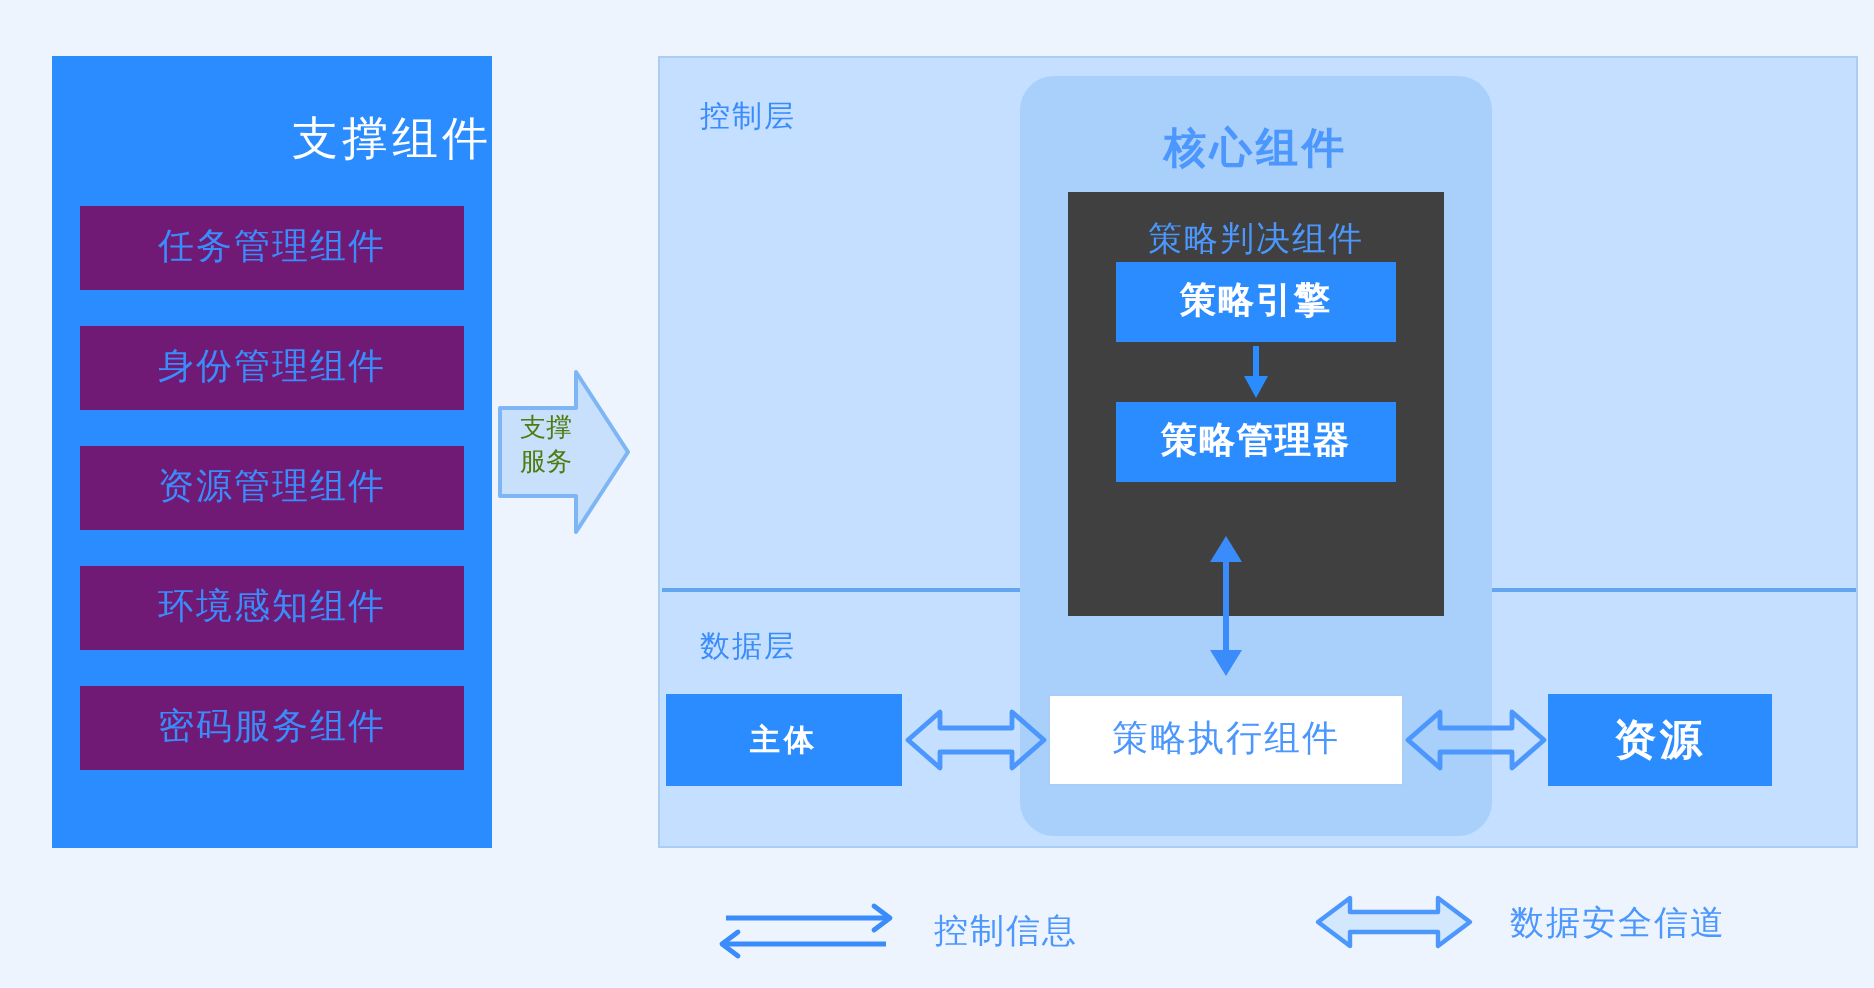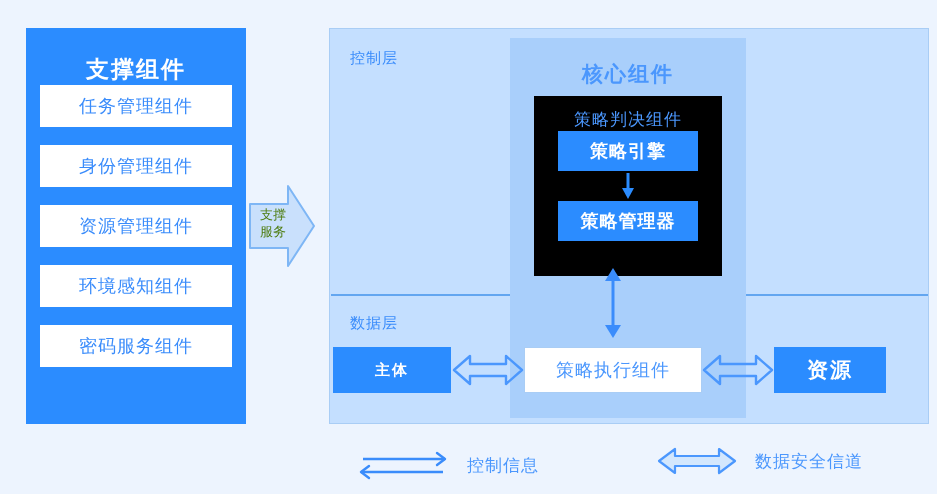--- a/index.html
+++ b/index.html
@@ -21,27 +21,28 @@
     left: 26px;
     top: 28px;
     width: 220px;
     height: 396px;
     background: #2b8cff;
     box-sizing: border-box;
   }
   #support-title {
     color: #ffffff;
     font-size: 23px;
-    font-weight: bold;
-    text-align: center;
+    font-weight: normal;
+    text-align: right;
     letter-spacing: 2px;
     margin-top: 26px;
+    margin-bottom: 18px;
   }
   .support-item {
-    background: #ffffff;
+    background: #701a75;
     color: #3a8cfb;
     font-size: 18px;
     height: 42px;
     line-height: 42px;
     text-align: center;
     margin: 0 14px 18px 14px;
     letter-spacing: 1px;
   }
 
   
@@ -98,36 +99,37 @@
   }
 
   
   #core-panel {
     position: absolute;
     left: 180px;
     top: 9px;
     width: 236px;
     height: 380px;
     background: #a9cffb;
+    border-radius: 17px;
   }
   #core-title {
     color: #4b97fd;
     font-size: 21px;
     font-weight: bold;
     text-align: center;
     letter-spacing: 2px;
     margin-top: 22px;
   }
   #decision-box {
     position: absolute;
     left: 24px;
     top: 58px;
     width: 188px;
-    height: 180px;
-    background: #000000;
+    height: 212px;
+    background: #404040;
     box-sizing: border-box;
   }
   #decision-title {
     color: #4b97fd;
     font-size: 17px;
     text-align: center;
     letter-spacing: 1px;
     margin-top: 12px;
   }
   .core-blue-box {

